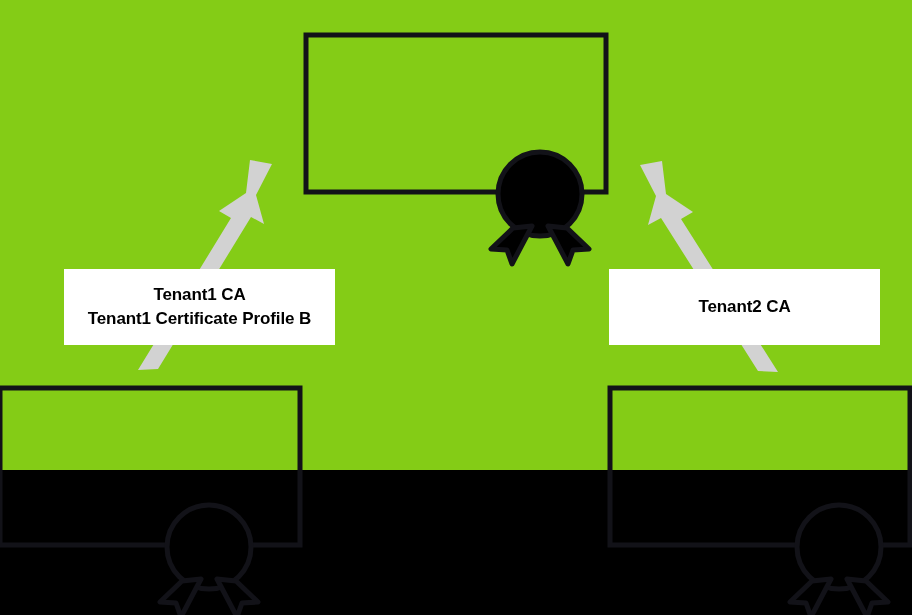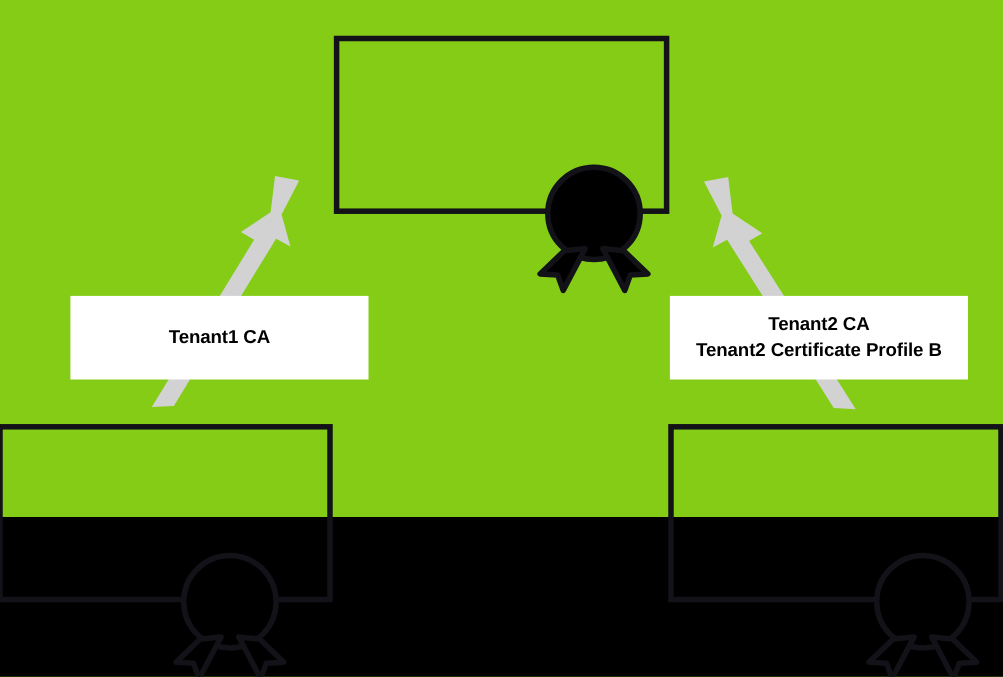--- a/index.html
+++ b/index.html
@@ -116,20 +116,20 @@
                L 648 225
                L 661 218
                L 758 371
                Z" fill="#d2d2d2"></path>
     </g>
 
   </svg>
 
   <div class="label-box" id="tenant1-label">
     <span class="label-line">Tenant1 CA</span>
+    <span class="label-line">Tenant1 Certificate Profile B</span>
   </div>
 
   <div class="label-box" id="tenant2-label">
     <span class="label-line">Tenant2 CA</span>
-    <span class="label-line">Tenant2 Certificate Profile B</span>
   </div>
 
 </div>
 
 </body></html>

